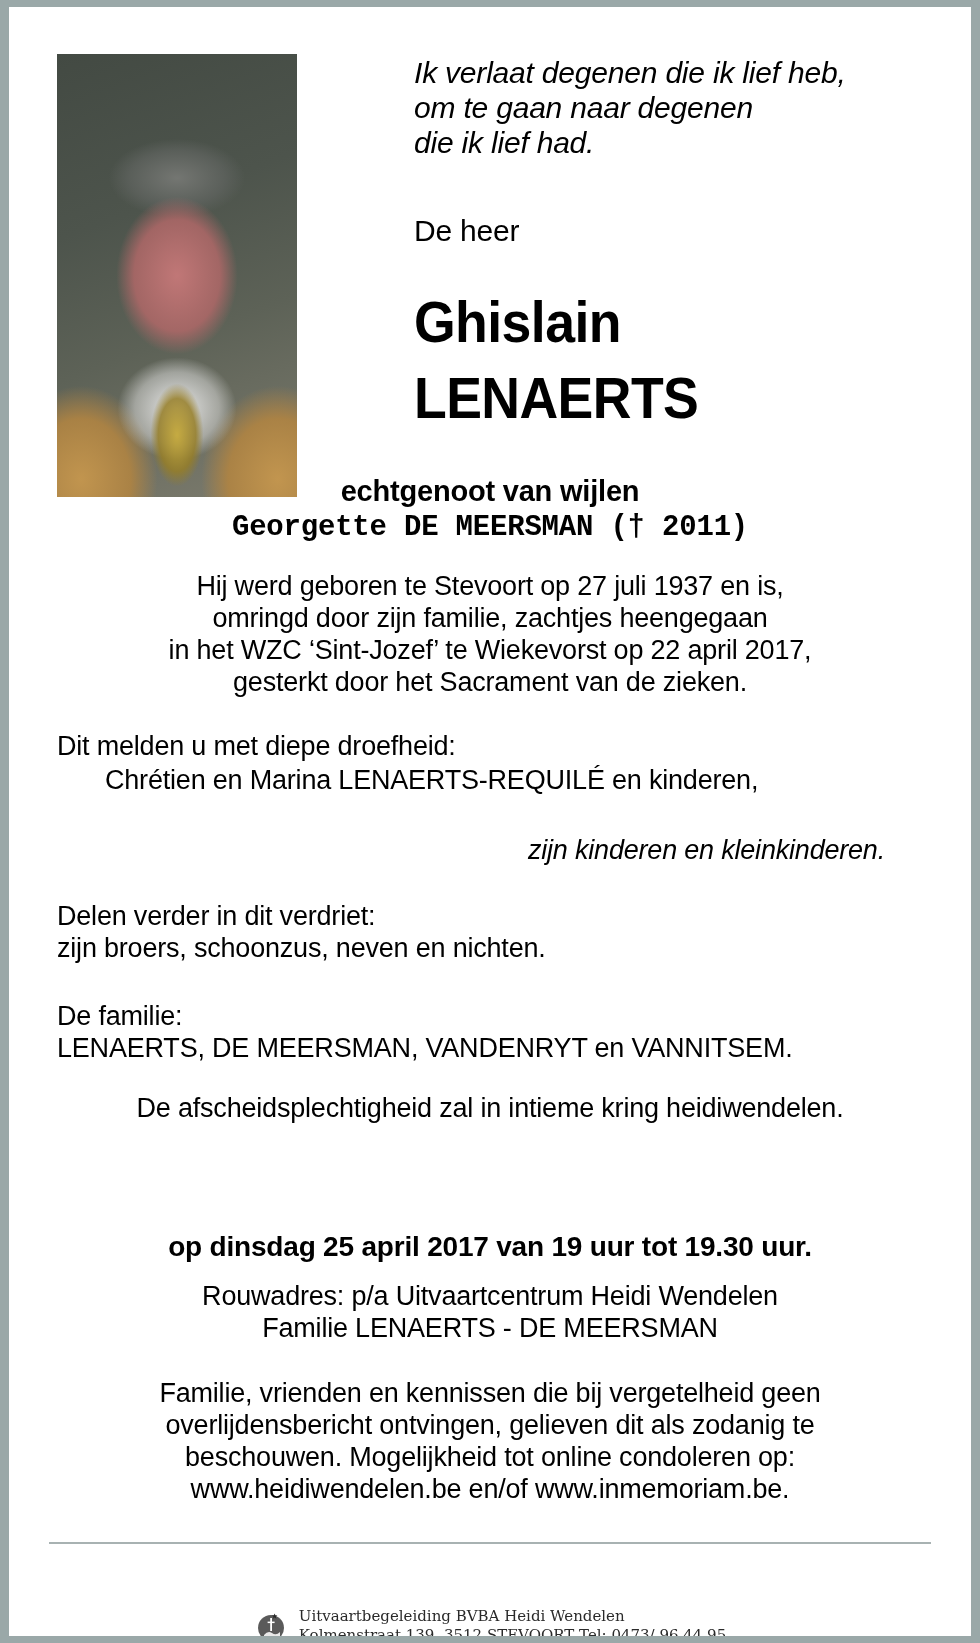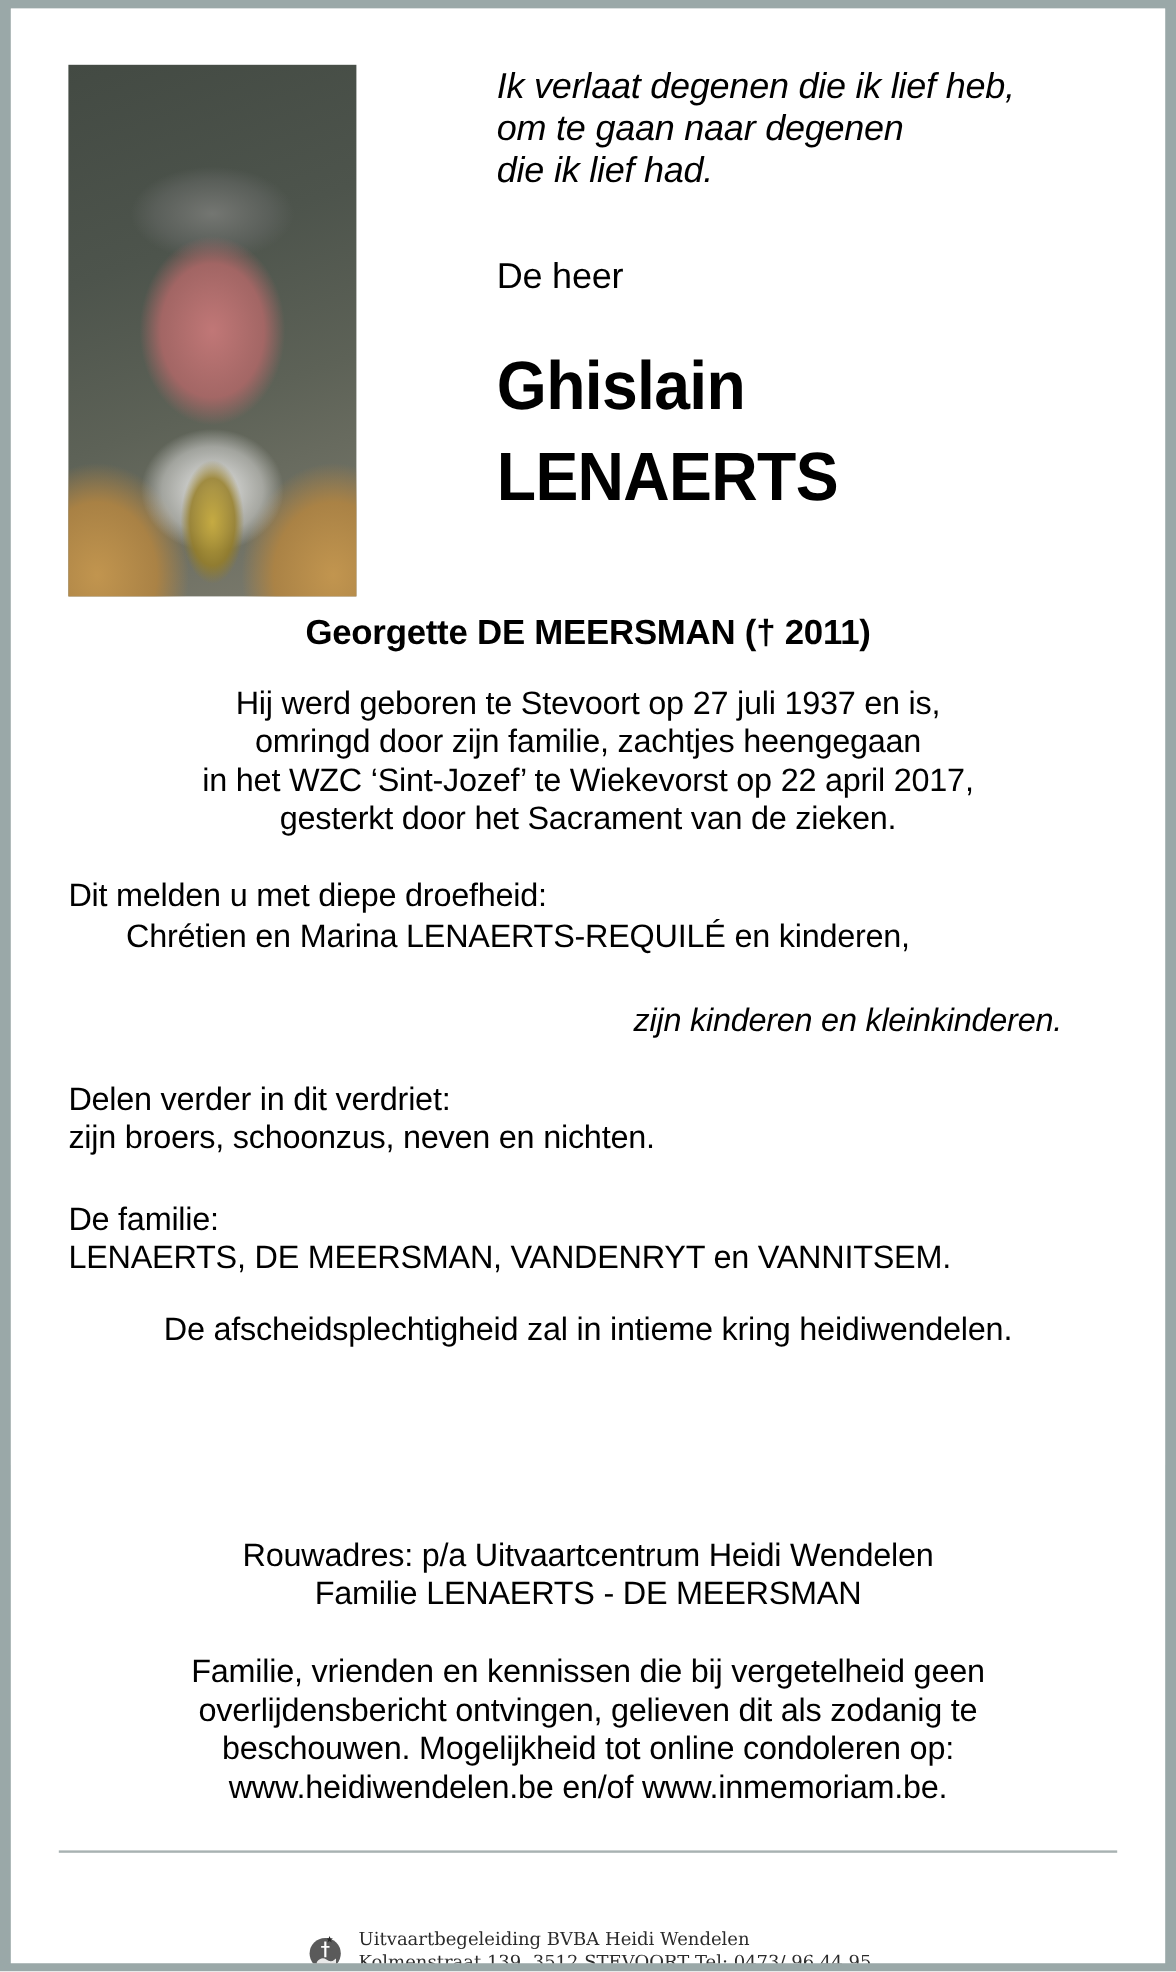--- a/index.html
+++ b/index.html
@@ -108,21 +108,21 @@
     position: absolute;
     left: 0;
     right: 0;
     text-align: center;
     font-weight: bold;
     font-size: 29px;
     line-height: 36px;
     letter-spacing: -0.2px;
   }
   .spouse-1 { top: 466px; }
-  .spouse-2 { top: 503px; }
+  .spouse-2 { top: 503px; font-family: Liberation Mono, monospace; }
 
   
   .para {
     position: absolute;
     left: 0;
     right: 0;
     text-align: center;
     font-size: 27px;
     line-height: 32px;
     letter-spacing: -0.2px;
@@ -212,39 +212,41 @@
       <div class="head-col">
         <div class="quote">Ik verlaat degenen die ik lief heb,
 om te gaan naar degenen
 die ik lief had.</div>
         <div class="deheer">De heer</div>
         <div class="fname">Ghislain</div>
         <div class="lname">LENAERTS</div>
       </div>
     </div>
 
+    <div class="spouse spouse-1">echtgenoot van wijlen</div>
     <div class="spouse spouse-2">Georgette DE MEERSMAN († 2011)</div>
 
     <div class="para bio">Hij werd geboren te Stevoort op 27 juli 1937 en is,
 omringd door zijn familie, zachtjes heengegaan
 in het WZC ‘Sint-Jozef’ te Wiekevorst op 22 april 2017,
 gesterkt door het Sacrament van de zieken.</div>
 
     <div class="para-left announce">Dit melden u met diepe droefheid:</div>
     <div class="para-left kids-1">Chrétien en Marina LENAERTS-REQUILÉ en kinderen,</div>
     <div class="para-left kids-3">zijn kinderen en kleinkinderen.</div>
 
     <div class="para-left share-1">Delen verder in dit verdriet:</div>
     <div class="para-left share-2">zijn broers, schoonzus, neven en nichten.</div>
 
     <div class="para-left fam-1">De familie:</div>
     <div class="para-left fam-2">LENAERTS, DE MEERSMAN, VANDENRYT en VANNITSEM.</div>
 
     <div class="para ceremony">De afscheidsplechtigheid zal in intieme kring heidiwendelen.</div>
 
+    <div class="para visit-bold">op dinsdag 25 april 2017 van 19 uur tot 19.30 uur.</div>
 
     <div class="para rouw">Rouwadres: p/a Uitvaartcentrum Heidi Wendelen
 Familie LENAERTS - DE MEERSMAN</div>
 
     <div class="para final">Familie, vrienden en kennissen die bij vergetelheid geen
 overlijdensbericht ontvingen, gelieven dit als zodanig te
 beschouwen. Mogelijkheid tot online condoleren op:
 www.heidiwendelen.be en/of www.inmemoriam.be.</div>
 
     <div class="footer-rule"></div>

